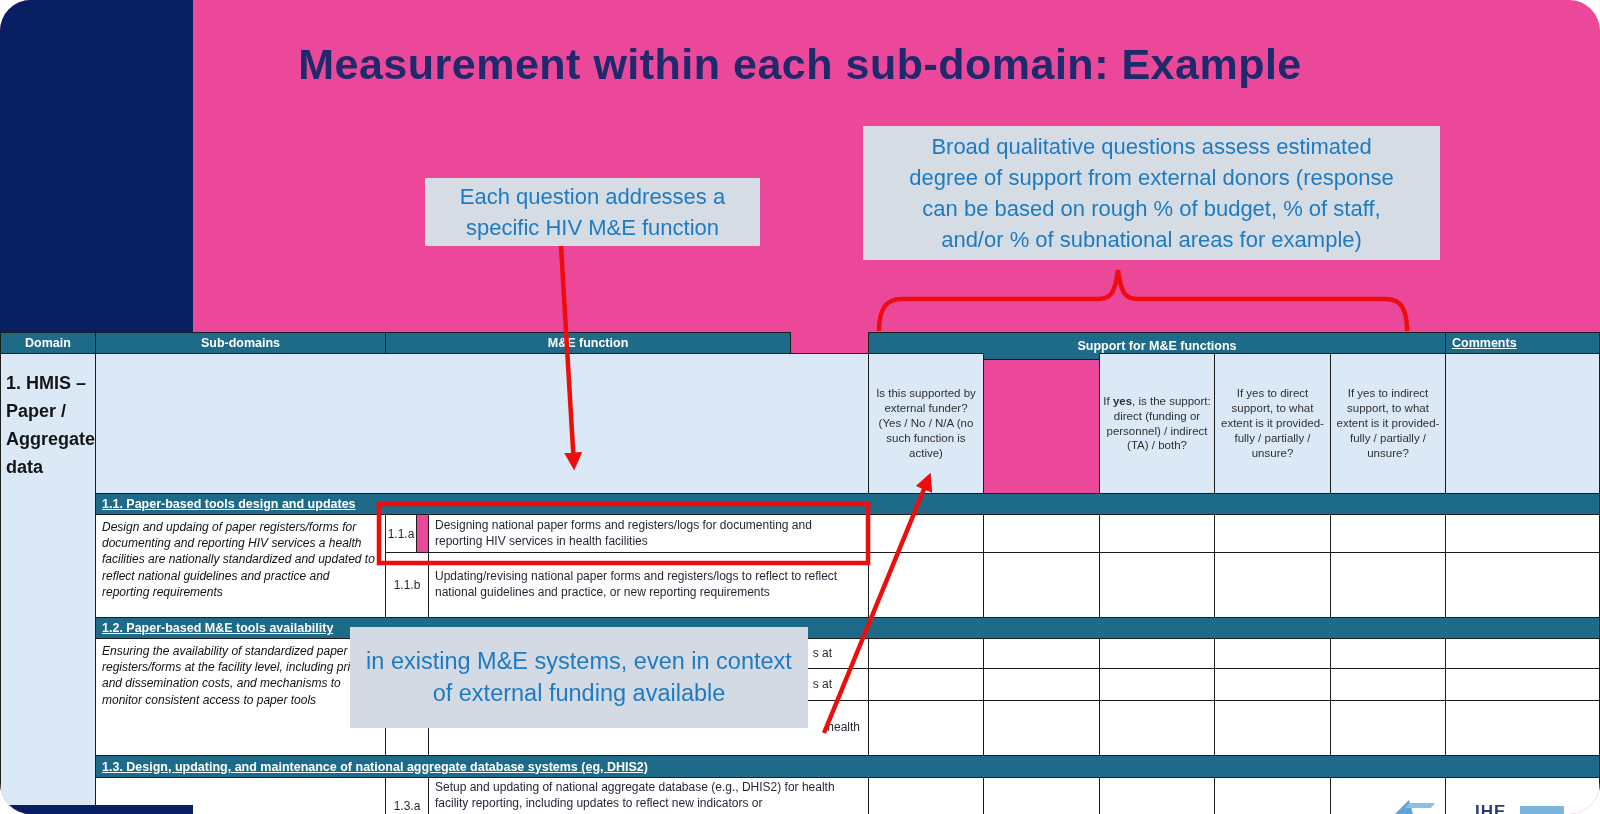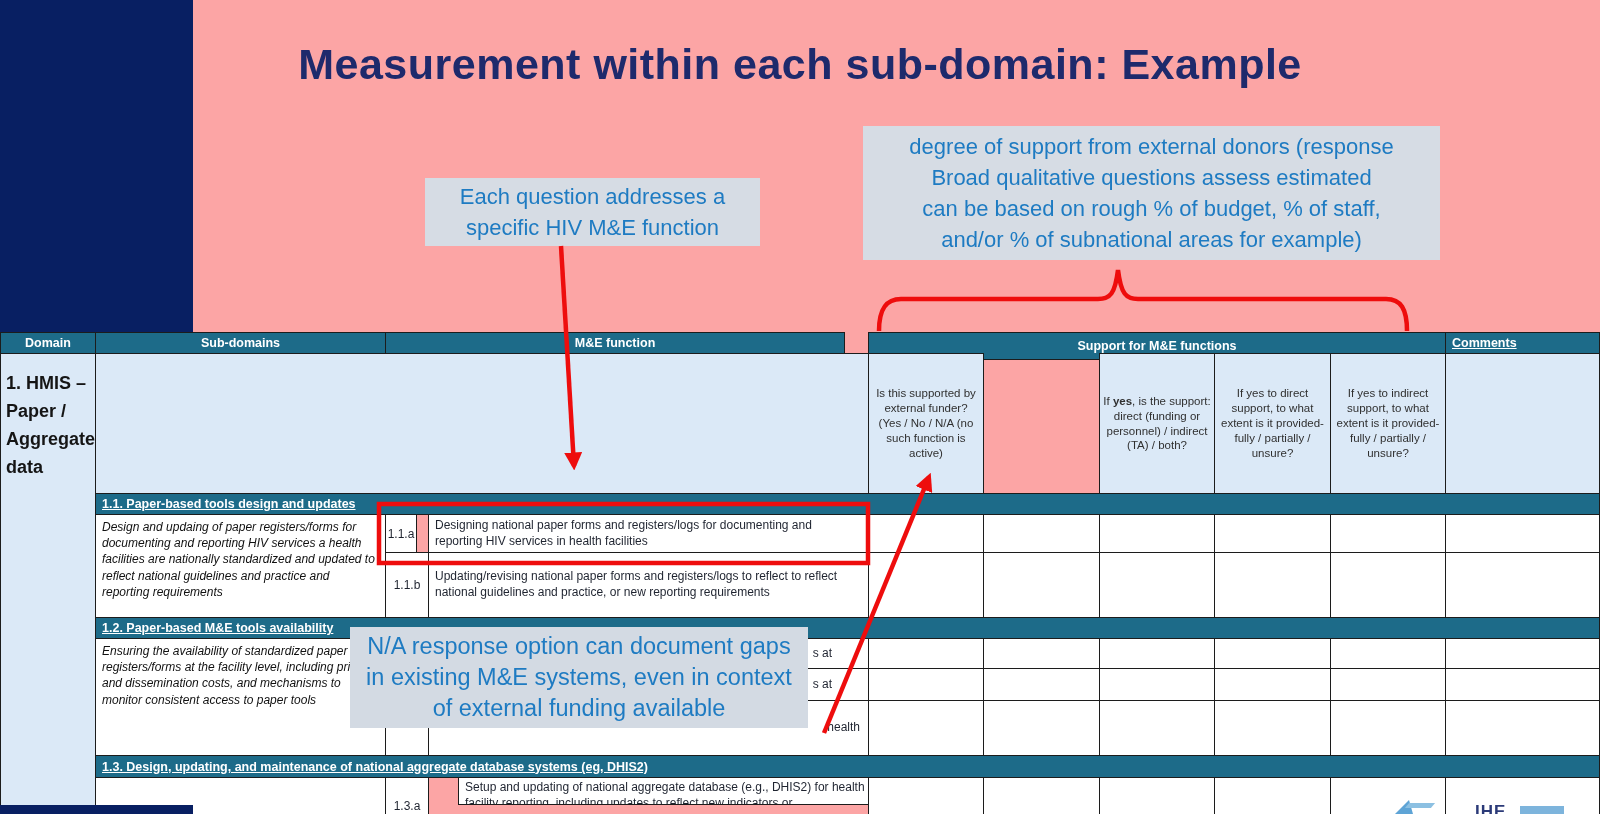--- a/index.html
+++ b/index.html
@@ -1,19 +1,19 @@
 <!DOCTYPE html>
 <html><head>
 <meta charset="utf-8">
 <style>
   * { margin:0; padding:0; box-sizing:border-box; }
   html,body { background:#ffffff; }
   #slide {
     position:relative; width:1600px; height:814px; overflow:hidden;
-    background:#fca5a5; font-family:"Liberation Sans", sans-serif;
+    background:#ec4899; font-family:"Liberation Sans", sans-serif;border-radius:31px;
   }
   .abs { position:absolute; }
   .navy-block { background:#081f62; }
   .title {
     left:0; top:40px; width:1600px; text-align:center;
     font-size:43px; font-weight:bold; color:#1e2a6c; letter-spacing:.5px;
   }
   .callout {
     background:#d6dce4; color:#1e7bc2; text-align:center;
     display:flex; flex-direction:column; justify-content:center;
@@ -64,29 +64,29 @@
   <div class="abs navy-block" style="left:0;top:0;width:193px;height:332px;"></div>
 
   <div class="abs title">Measurement within each sub-domain: Example</div>
 
   <div class="abs callout co-left">
     <span>Each question addresses a</span>
     <span>specific HIV M&amp;E function</span>
   </div>
 
   <div class="abs callout co-right">
+    <span>Broad qualitative questions assess estimated</span>
     <span>degree of support from external donors (response</span>
-    <span>Broad qualitative questions assess estimated</span>
     <span>can be based on rough % of budget, % of staff,</span>
     <span>and/or % of subnational areas for example)</span>
   </div>
 
   <div class="cell teal center" style="left:0;top:332px;width:96px;height:22px;">Domain</div>
   <div class="cell teal center" style="left:95px;top:332px;width:291px;height:22px;">Sub-domains</div>
-  <div class="cell teal center" style="left:385px;top:332px;width:460px;height:22px;">M&amp;E function</div>
+  <div class="cell teal center" style="left:385px;top:332px;width:406px;height:22px;">M&amp;E function</div>
   <div class="cell teal center" style="left:868px;top:332px;width:578px;height:28px;">Support for M&amp;E functions</div>
   <div class="cell teal padl" style="left:1445px;top:332px;width:155px;height:22px;">Comments</div>
 
   <div class="cell lb domain-cell" style="left:0;top:353px;width:96px;height:461px;">1. HMIS – Paper / Aggregate data</div>
   <div class="cell lb" style="left:95px;top:353px;width:774px;height:141px;"></div>
 
   <div class="cell lb qcell" style="left:868px;top:353px;width:116px;height:141px;">Is this supported by external funder? (Yes / No / N/A (no such function is active)</div>
   <div class="cell lb qcell" style="left:1099px;top:353px;width:116px;height:141px;">
     <div><span>If </span><b>yes</b><span>, is the support: direct (funding or personnel) / indirect (TA)  / both?</span></div>
   </div>
@@ -105,21 +105,21 @@
   <div class="cell ital" style="left:95px;top:638px;width:291px;height:118px;">Ensuring the availability of standardized paper registers/forms at the facility level, including printing and dissemination costs, and mechanisms to monitor consistent access to paper tools</div>
   <div class="cell func frag-right" style="left:428px;top:638px;width:441px;height:31px;">s at</div>
   <div class="cell func frag-right" style="left:428px;top:668px;width:441px;height:33px;">s at</div>
   <div class="cell func" style="left:428px;top:700px;width:441px;height:56px;">
     <span class="frag-l1">health</span>
   </div>
 
   <div class="cell teal padl" style="left:95px;top:755px;width:1505px;height:23px;">1.3. Design, updating, and maintenance of national aggregate database systems (eg, DHIS2)</div>
   <div class="cell" style="left:95px;top:777px;width:291px;height:38px;"></div>
   <div class="cell code bottom" style="left:385px;top:777px;width:44px;height:38px;">1.3.a</div>
-  <div class="cell func" style="left:428px;top:777px;width:441px;height:28px;justify-content:flex-start;padding-top:2px;margin-left:30px;">Setup and updating of national aggregate database (e.g., DHIS2) for health facility reporting, including updates to reflect new indicators or</div>
+  <div class="cell func" style="left:428px;top:777px;width:441px;height:38px;justify-content:flex-start;padding-top:2px;">Setup and updating of national aggregate database (e.g., DHIS2) for health facility reporting, including updates to reflect new indicators or</div>
 
   <div id="empty-cells">
       <div class="cell" style="left: 868px; top: 514px; width: 116px; height: 39px;"></div>
       <div class="cell" style="left: 983px; top: 514px; width: 117px; height: 39px;"></div>
       <div class="cell" style="left: 1099px; top: 514px; width: 116px; height: 39px;"></div>
       <div class="cell" style="left: 1214px; top: 514px; width: 117px; height: 39px;"></div>
       <div class="cell" style="left: 1330px; top: 514px; width: 116px; height: 39px;"></div>
       <div class="cell" style="left: 1445px; top: 514px; width: 155px; height: 39px;"></div>
       <div class="cell" style="left: 868px; top: 552px; width: 116px; height: 66px;"></div>
       <div class="cell" style="left: 983px; top: 552px; width: 117px; height: 66px;"></div>
@@ -162,21 +162,20 @@
         <path d="M0,0 L10,5 L0,10 z" fill="#ee0d0d"></path>
       </marker>
     </defs>
     <line x1="561" y1="246" x2="574" y2="466" stroke="#ee0d0d" stroke-width="4.5" marker-end="url(#arrow)"></line>
     <line x1="824" y1="733" x2="929" y2="477" stroke="#ee0d0d" stroke-width="4.5" marker-end="url(#arrow)"></line>
     <rect x="379" y="504" width="489" height="59" fill="none" stroke="#ee0d0d" stroke-width="4.5"></rect>
     <path d="M 879 331 C 879 309, 886 299, 901 299 L 1098 299 C 1110 299, 1115 294, 1118 270 C 1121 294, 1126 299, 1138 299 L 1386 299 C 1401 299, 1407 309, 1407 331" fill="none" stroke="#ee0d0d" stroke-width="4.5"></path>
   </svg>
 
   <div class="abs callout co-overlay">
-    <span>N/A response option can document gaps</span>
     <span>in existing M&amp;E systems, even in context</span>
     <span>of external funding available</span>
   </div>
 
   <div class="abs navy-block z7" style="left:0;top:805px;width:193px;height:9px;"></div>
 
   <div class="abs logo" style="left:1385px;top:795px;width:215px;height:19px;">
     <div class="logo-tri" style="left:10px;top:5px;"></div>
     <div class="logo-tri2" style="left:22px;top:8px;"></div>
     <div class="logo-text" style="left:90px;top:7px;">IHE</div>

